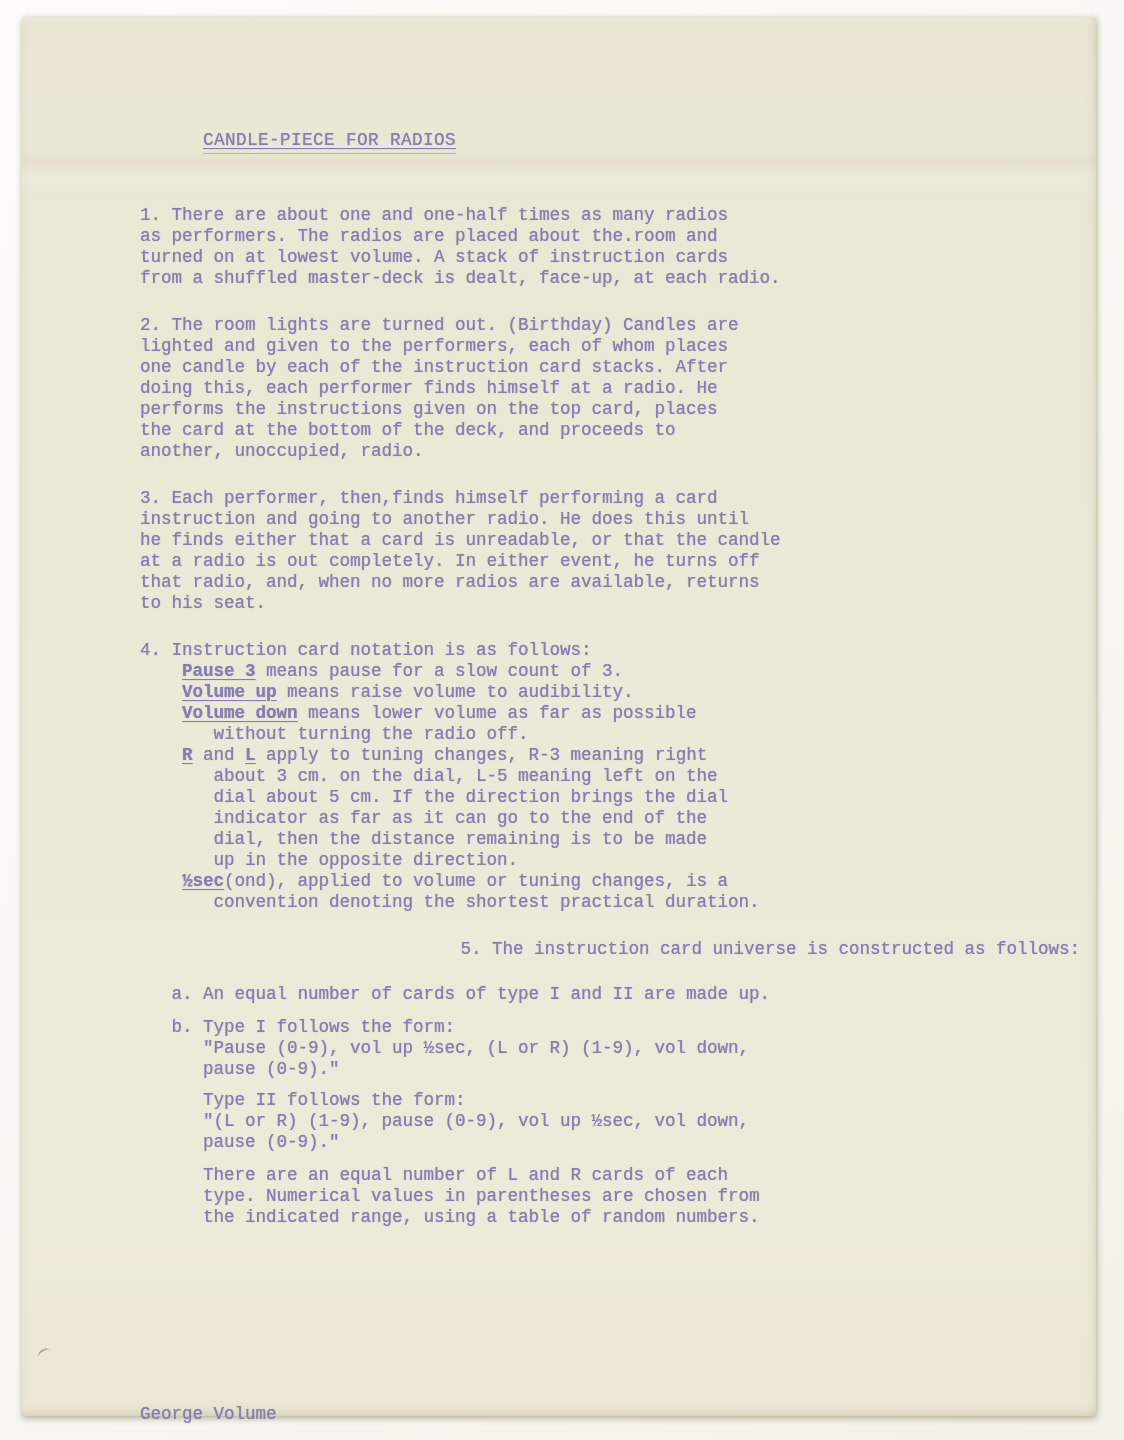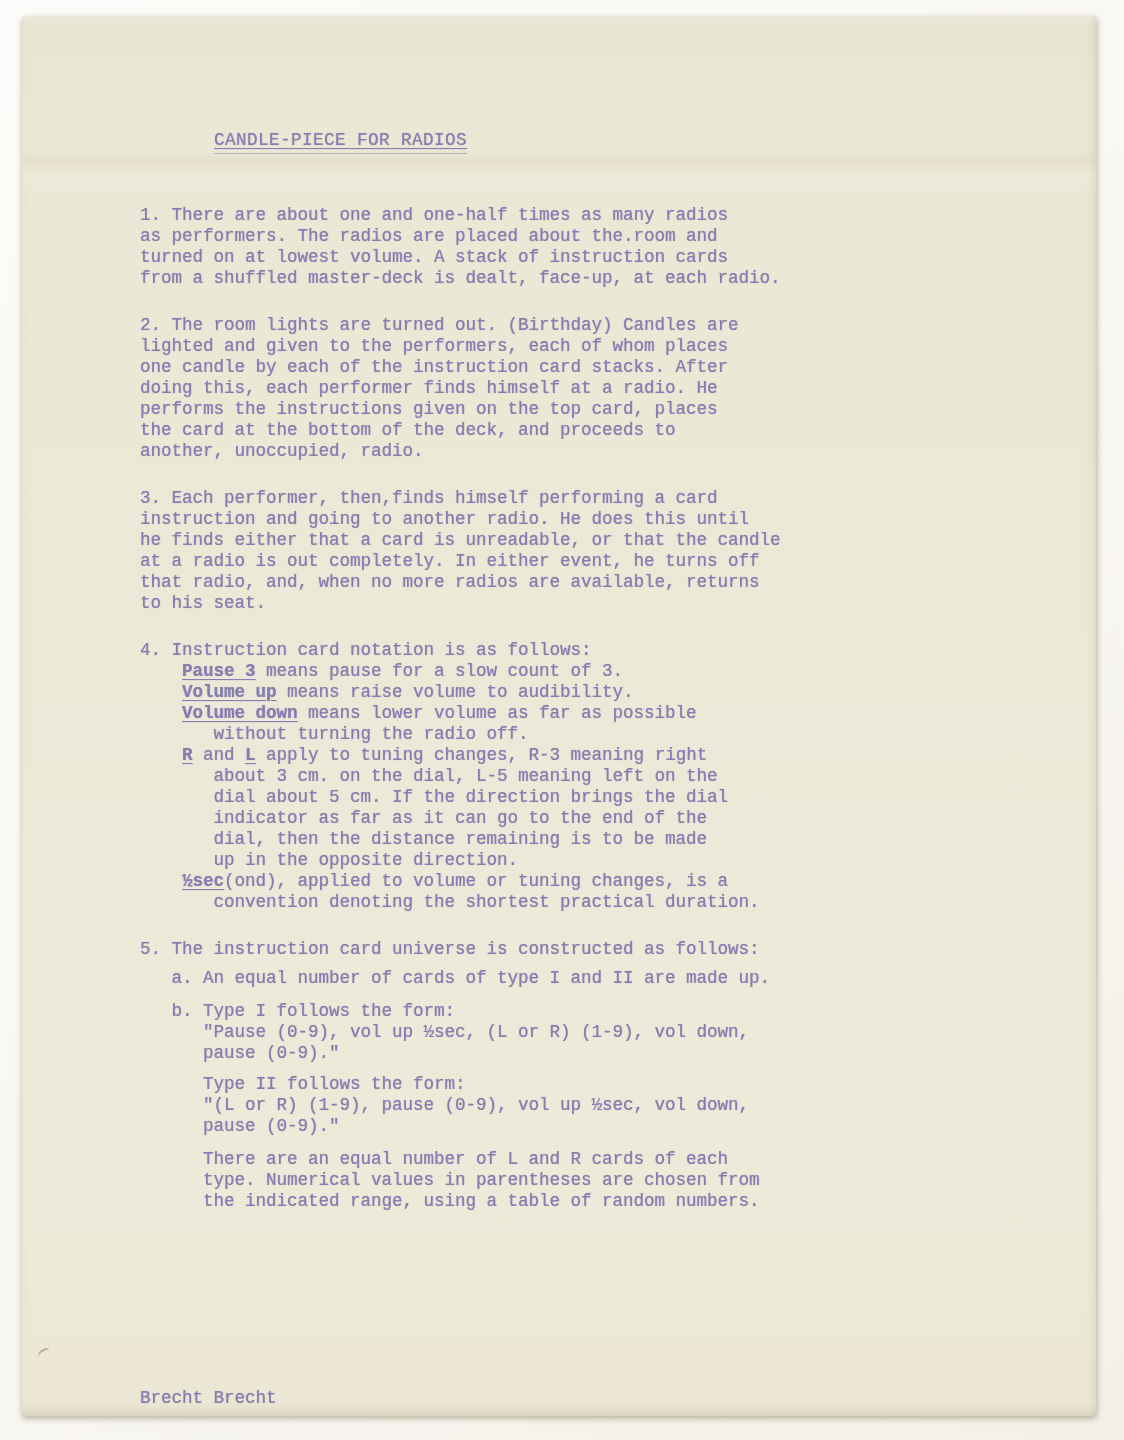--- a/index.html
+++ b/index.html
@@ -32,41 +32,41 @@
     border-top:2px solid rgba(118,103,78,.5);border-radius:60% 40% 50% 50%;
     transform:rotate(-24deg);
   }
   .content{
     position:absolute;left:118px;top:92px;width:940px;
     font-size:17.5px;line-height:21px;color:#867eb0;
     white-space:pre-wrap;
     text-shadow:0 0 1px rgba(122,113,168,.6), .4px .4px .6px rgba(150,142,190,.35);
   }
   .title{
-    display:inline-block;font-size:17.5px;font-weight:normal;margin:0 0 30px 11px;
+    display:inline-block;font-size:17.5px;font-weight:normal;margin:0 0 30px 0;
     letter-spacing:.5px;
     text-decoration:underline;text-underline-offset:3px;text-decoration-thickness:1.3px;
     border-bottom:1px solid rgba(134,126,176,.5);padding-bottom:2px;
   }
   .block{margin:0 0 26px 0;}
-  .kind-list-head{margin-bottom:8px;}
+  .kind-list-head{margin-bottom:24px;text-align:right;}
   .kind-list-item{margin-bottom:12px;}
   .kind-form{margin-bottom:10px;}
   .line{min-height:21px;}
   .u{text-decoration:underline;text-underline-offset:3px;text-decoration-thickness:1.3px;font-weight:bold;}
   .signature{margin-top:80px;}
 </style>
 </head>
 <body>
 
 <div class="stage">
   <div class="paper">
     <div class="blemish"></div>
     <div class="content">
       <h1 class="title">CANDLE-PIECE FOR RADIOS</h1>
       <div id="doc-blocks"><div class="block kind-paragraph"><div class="line"><span>1. There are about one and one-half times as many radios</span></div><div class="line"><span>as performers. The radios are placed about the.room and</span></div><div class="line"><span>turned on at lowest volume. A stack of instruction cards</span></div><div class="line"><span>from a shuffled master-deck is dealt, face-up, at each radio.</span></div></div><div class="block kind-paragraph"><div class="line"><span>2. The room lights are turned out. (Birthday) Candles are</span></div><div class="line"><span>lighted and given to the performers, each of whom places</span></div><div class="line"><span>one candle by each of the instruction card stacks. After</span></div><div class="line"><span>doing this, each performer finds himself at a radio. He</span></div><div class="line"><span>performs the instructions given on the top card, places</span></div><div class="line"><span>the card at the bottom of the deck, and proceeds to</span></div><div class="line"><span>another, unoccupied, radio.</span></div></div><div class="block kind-paragraph"><div class="line"><span>3. Each performer, then,finds himself performing a card</span></div><div class="line"><span>instruction and going to another radio. He does this until</span></div><div class="line"><span>he finds either that a card is unreadable, or that the candle</span></div><div class="line"><span>at a radio is out completely. In either event, he turns off</span></div><div class="line"><span>that radio, and, when no more radios are available, returns</span></div><div class="line"><span>to his seat.</span></div></div><div class="block kind-paragraph"><div class="line"><span>4. Instruction card notation is as follows:</span></div><div class="line"><span>    </span><span class="u">Pause 3</span><span> means pause for a slow count of 3.</span></div><div class="line"><span>    </span><span class="u">Volume up</span><span> means raise volume to audibility.</span></div><div class="line"><span>    </span><span class="u">Volume down</span><span> means lower volume as far as possible</span></div><div class="line"><span>       without turning the radio off.</span></div><div class="line"><span>    </span><span class="u">R</span><span> and </span><span class="u">L</span><span> apply to tuning changes, R-3 meaning right</span></div><div class="line"><span>       about 3 cm. on the dial, L-5 meaning left on the</span></div><div class="line"><span>       dial about 5 cm. If the direction brings the dial</span></div><div class="line"><span>       indicator as far as it can go to the end of the</span></div><div class="line"><span>       dial, then the distance remaining is to be made</span></div><div class="line"><span>       up in the opposite direction.</span></div><div class="line"><span>    </span><span class="u">½sec</span><span>(ond), applied to volume or tuning changes, is a</span></div><div class="line"><span>       convention denoting the shortest practical duration.</span></div></div><div class="block kind-list-head"><div class="line"><span>5. The instruction card universe is constructed as follows:</span></div></div><div class="block kind-list-item"><div class="line"><span>   a. An equal number of cards of type I and II are made up.</span></div></div><div class="block kind-form"><div class="line"><span>   b. Type I follows the form:</span></div><div class="line"><span>      "Pause (0-9), vol up ½sec, (L or R) (1-9), vol down,</span></div><div class="line"><span>      pause (0-9)."</span></div></div><div class="block kind-list-item"><div class="line"><span>      Type II follows the form:</span></div><div class="line"><span>      "(L or R) (1-9), pause (0-9), vol up ½sec, vol down,</span></div><div class="line"><span>      pause (0-9)."</span></div></div><div class="block kind-list-item"><div class="line"><span>      There are an equal number of L and R cards of each</span></div><div class="line"><span>      type. Numerical values in parentheses are chosen from</span></div><div class="line"><span>      the indicated range, using a table of random numbers.</span></div></div></div>
       <div class="signature">
-        <div class="line">Brecht Brecht</div>
+        <div class="line">George Volume</div>
         
       </div>
     </div>
   </div>
 </div>
 
 </body></html>

